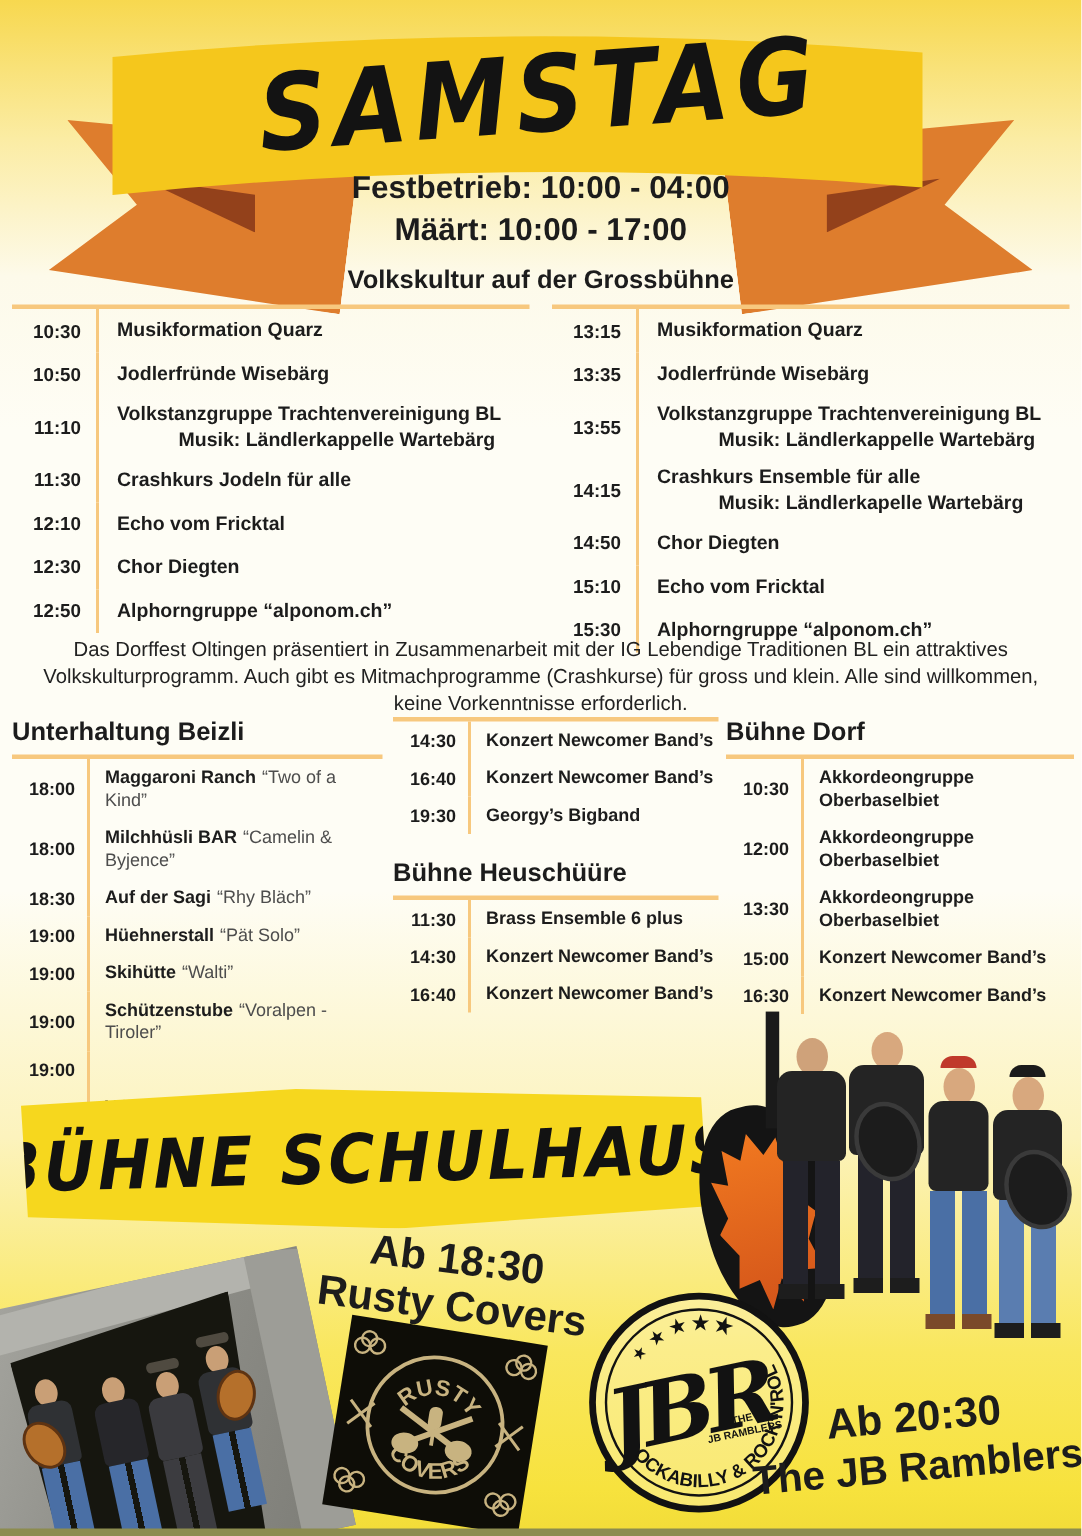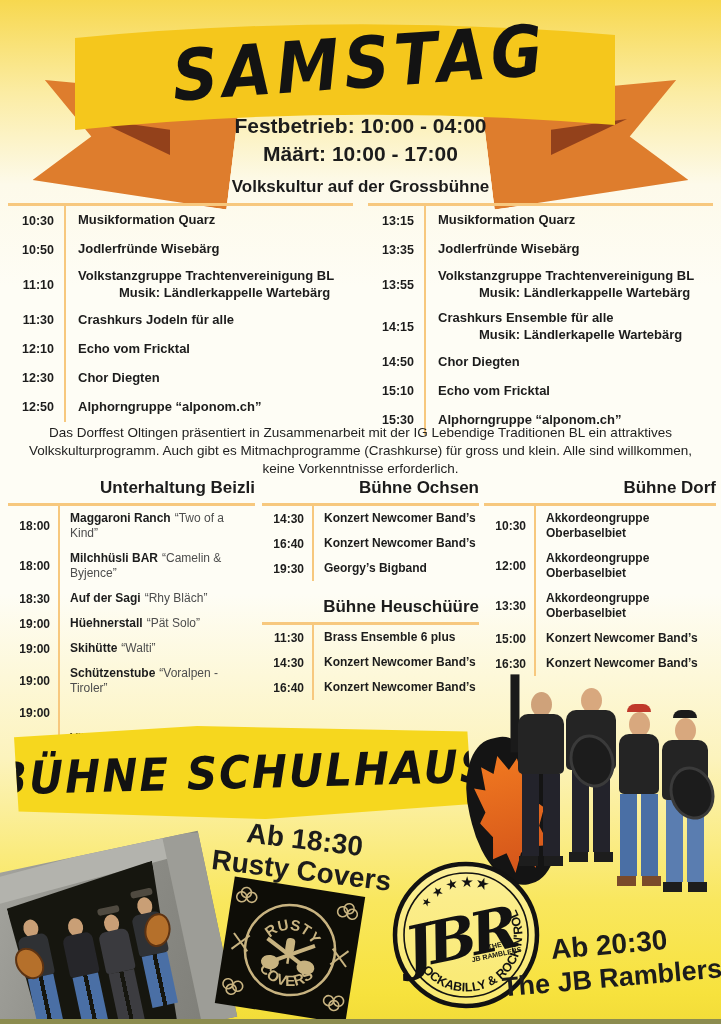--- a/index.html
+++ b/index.html
@@ -29,21 +29,21 @@
   .gross-heading{position:absolute;left:0;top:177px;width:721px;text-align:center;font-size:17px;font-weight:bold;}
 
   
   .sched-col{position:absolute;border-top:3px solid #f7c87e;}
   .g-rows .g-row{display:grid;grid-template-columns:46px 10px 2px 12px 1fr;align-items:center;min-height:29px;}
   .g-time{text-align:right;font-weight:bold;font-size:12.5px;}
   .g-vline{background:#f7c87e;height:100%;}
   .g-event{font-weight:bold;font-size:13px;line-height:1.3;padding:4px 0;}
   .g-l2{display:block;padding-left:41px;}
 
-  .cols-head{font-size:17px;font-weight:bold;text-align:right;margin:0 0 5px 0;}
+  .cols-head{font-size:17px;font-weight:bold;text-align:left;margin:0 0 5px 0;}
   .sub-col{border-top:3px solid #f7c87e;}
   .s-row{display:grid;grid-template-columns:42px 8px 2px 10px 1fr;align-items:center;min-height:24.5px;font-size:12px;}
   .s-time{text-align:right;font-weight:bold;}
   .s-vline{background:#f7c87e;height:100%;}
   .s-event{font-weight:bold;line-height:1.25;padding:5px 0;}
   .s-venue{font-weight:bold;}
   .s-act{font-weight:normal;color:#4d4d4d;margin-left:4px;}
 
   .intro{position:absolute;left:12px;top:424px;width:697px;text-align:center;
     font-size:13.5px;line-height:1.33;color:#222;}
@@ -363,21 +363,20 @@
     <div class="s-vline"></div>
     <div></div>
     <div class="s-event">
       <span class="s-venue">Hüehnerstall</span><span class="s-act">“DJ René”</span>
     </div>
   </div>
 </div>
   </div>
 
   <div class="col-ochsen">
-    <div class="cols-head">Bühne Ochsen</div>
     <div class="sub-col">
   <div class="s-row">
     <div class="s-time">14:30</div>
     <div></div>
     <div class="s-vline"></div>
     <div></div>
     <div class="s-event">Konzert Newcomer Band’s</div>
   </div>
 
   <div class="s-row">

